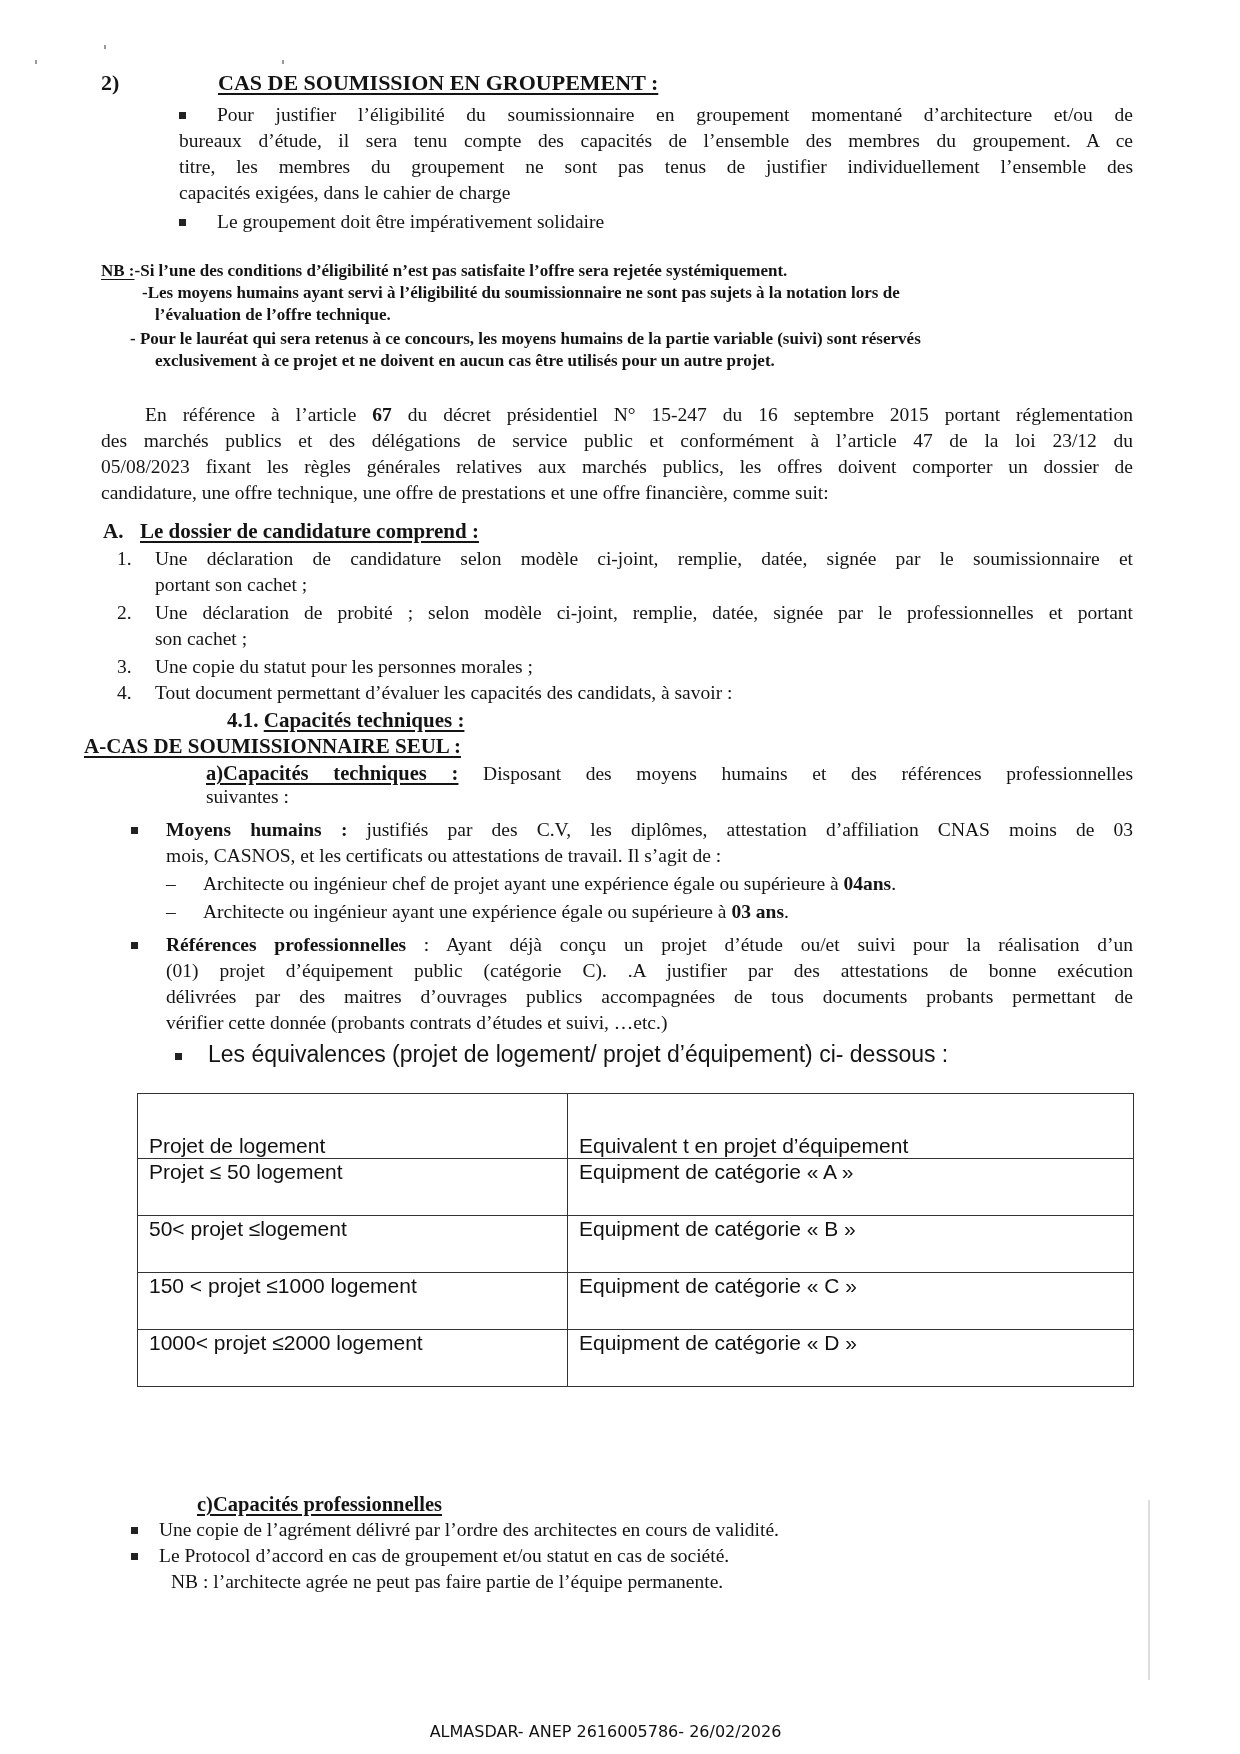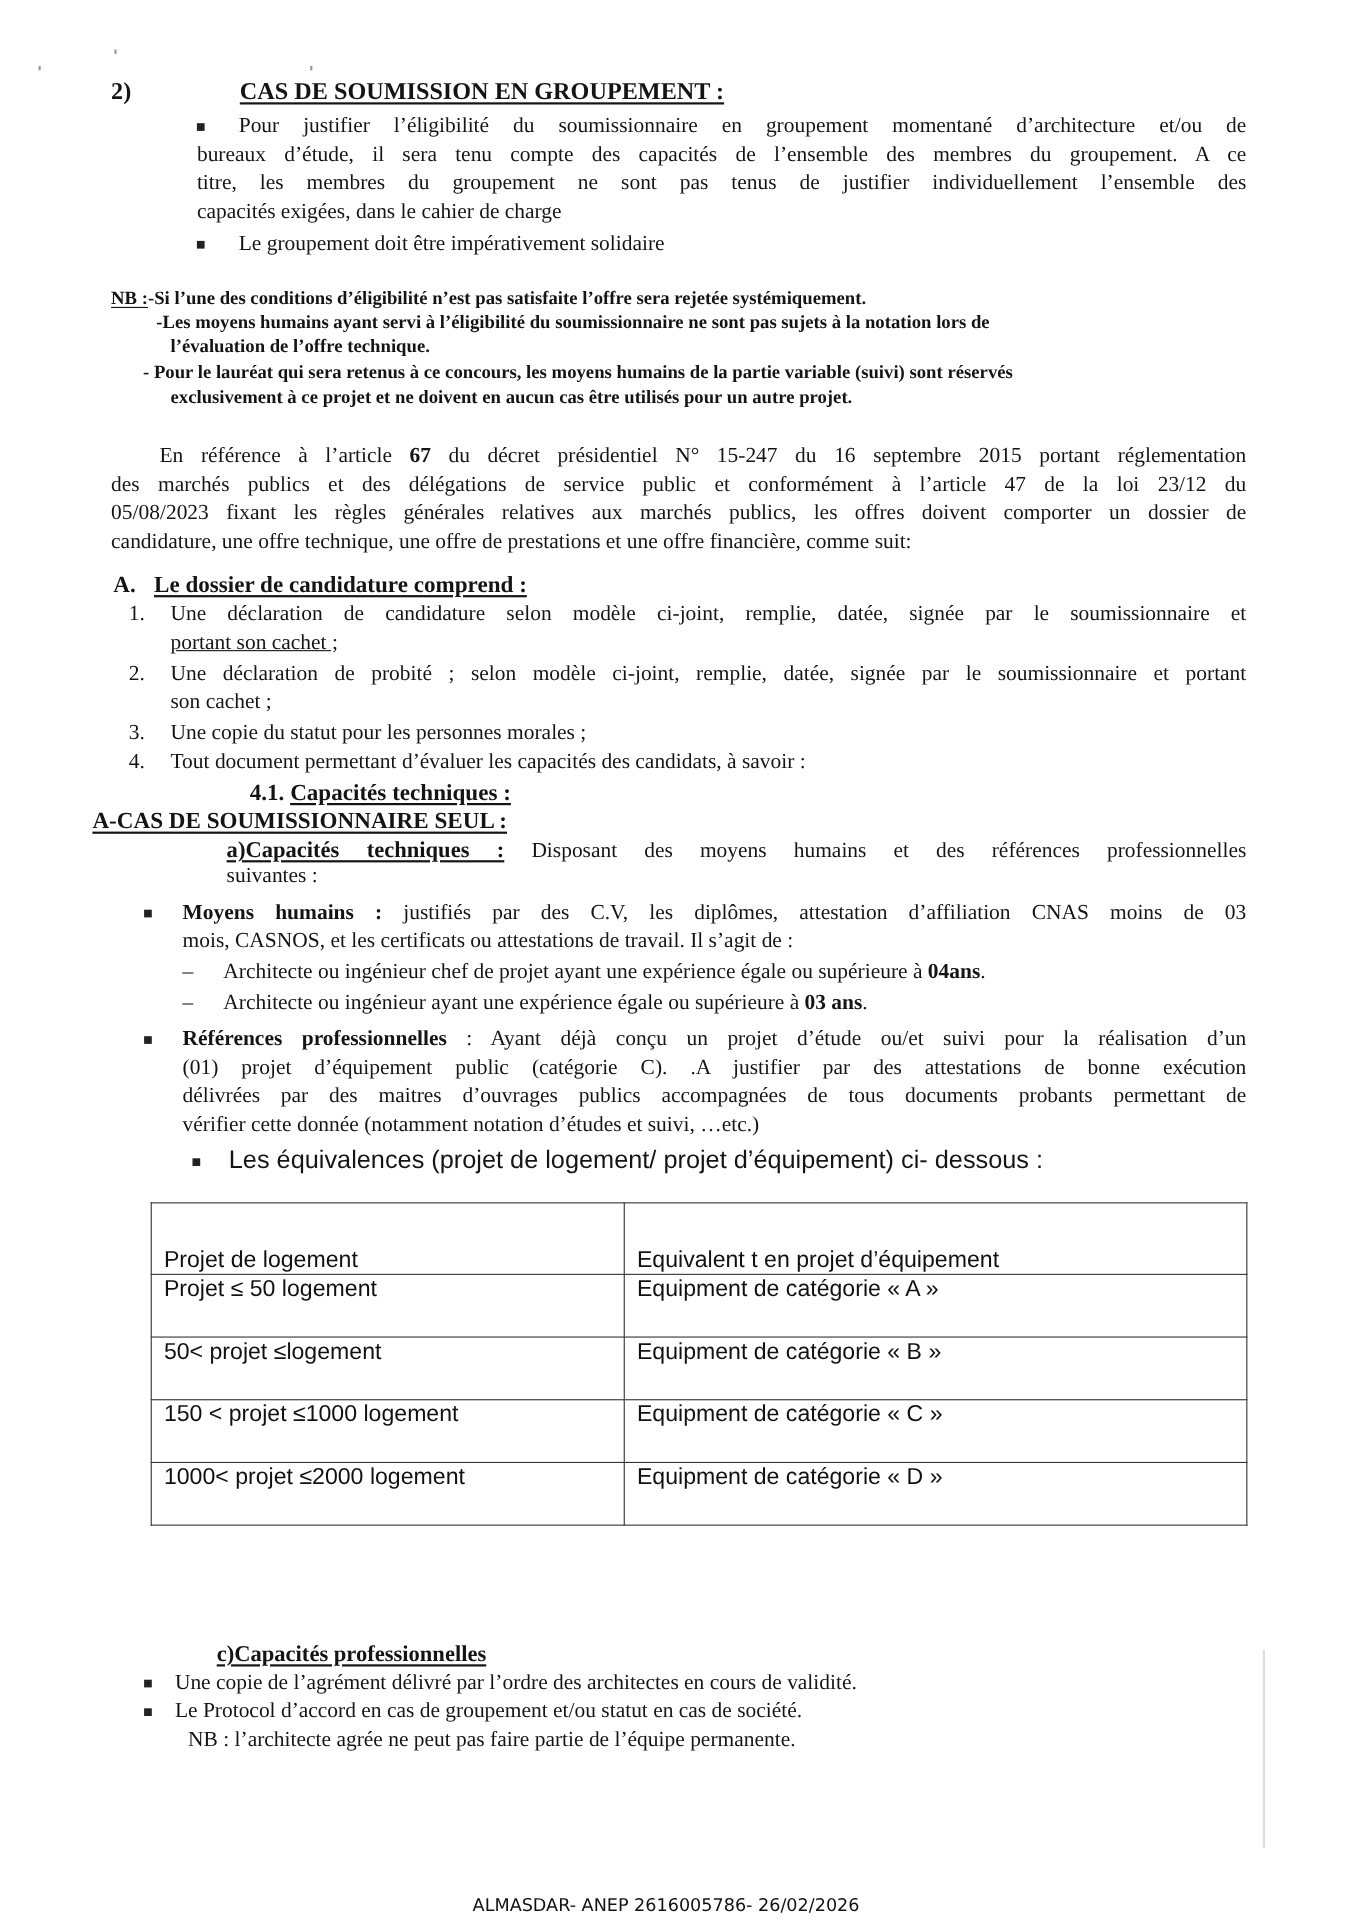--- a/index.html
+++ b/index.html
@@ -63,24 +63,24 @@
 </div>
 <div class="just" style="left:101px;top:428px;width:1032px;">des marchés publics et des délégations de service public et conformément à l’article 47 de la loi 23/12 du</div>
 <div class="just" style="left:101px;top:454px;width:1032px;">05/08/2023 fixant les règles générales relatives aux marchés publics, les offres doivent comporter un dossier de</div>
 <div class="line" style="left:101px;top:480px;">candidature, une offre technique, une offre de prestations et une offre financière, comme suit:</div>
 
 <div class="line b" style="left:103px;top:518px;font-size:21px;">A.</div>
 <div class="line b u" style="left:140px;top:518px;font-size:21px;">Le dossier de candidature comprend :</div>
 
 <div class="line" style="left:117px;top:546px;">1.</div>
 <div class="just" style="left:155px;top:546px;width:978px;">Une déclaration de candidature selon modèle ci-joint, remplie, datée, signée par le soumissionnaire et</div>
-<div class="line" style="left:155px;top:572px;text-decoration:underline;">portant son cachet ;</div>
+<div class="line" style="left:155px;top:572px;">portant son cachet ;</div>
 
 <div class="line" style="left:117px;top:600px;">2.</div>
-<div class="just" style="left:155px;top:600px;width:978px;">Une déclaration de probité ; selon modèle ci-joint, remplie, datée, signée par le soumissionnaire et portant</div>
+<div class="just" style="left:155px;top:600px;width:978px;">Une déclaration de probité ; selon modèle ci-joint, remplie, datée, signée par le professionnelles et portant</div>
 <div class="line" style="left:155px;top:626px;">son cachet ;</div>
 
 <div class="line" style="left:117px;top:654px;">3.</div>
 <div class="line" style="left:155px;top:654px;">Une copie du statut pour les personnes morales ;</div>
 
 <div class="line" style="left:117px;top:680px;">4.</div>
 <div class="line" style="left:155px;top:680px;">Tout document permettant d’évaluer les capacités des candidats, à savoir :</div>
 
 <div class="line b" style="left:227px;top:707px;font-size:21px;">
   <span>4.1.</span>
@@ -107,21 +107,21 @@
 <div class="line" style="left:203px;top:899px;">
   <span>Architecte ou ingénieur ayant une expérience égale ou supérieure à </span><span class="b">03 ans</span><span>.</span>
 </div>
 
 <div class="sq" style="left:131px;top:942px;"></div>
 <div class="just" style="left:166px;top:932px;width:967px;">
   <span class="b">Références professionnelles</span><span> : Ayant déjà conçu un projet d’étude ou/et suivi pour la réalisation d’un</span>
 </div>
 <div class="just" style="left:166px;top:958px;width:967px;">(01) projet d’équipement public (catégorie C). .A justifier par des attestations de bonne exécution</div>
 <div class="just" style="left:166px;top:984px;width:967px;">délivrées par des maitres d’ouvrages publics accompagnées de tous documents probants permettant de</div>
-<div class="line" style="left:166px;top:1010px;">vérifier cette donnée (notamment notation d’études et suivi, …etc.)</div>
+<div class="line" style="left:166px;top:1010px;">vérifier cette donnée (probants contrats d’études et suivi, …etc.)</div>
 
 <div class="sq" style="left:175px;top:1053px;"></div>
 <div class="line sans" style="left:208px;top:1039px;font-size:23px;line-height:30px;">Les équivalences (projet de logement/ projet d’équipement) ci- dessous :</div>
 
 <table class="eq">
   <tbody>
       <tr class="hdr">
     <td class="c1">Projet de logement</td>
     <td>Equivalent  t en projet d’équipement</td>
   </tr>

